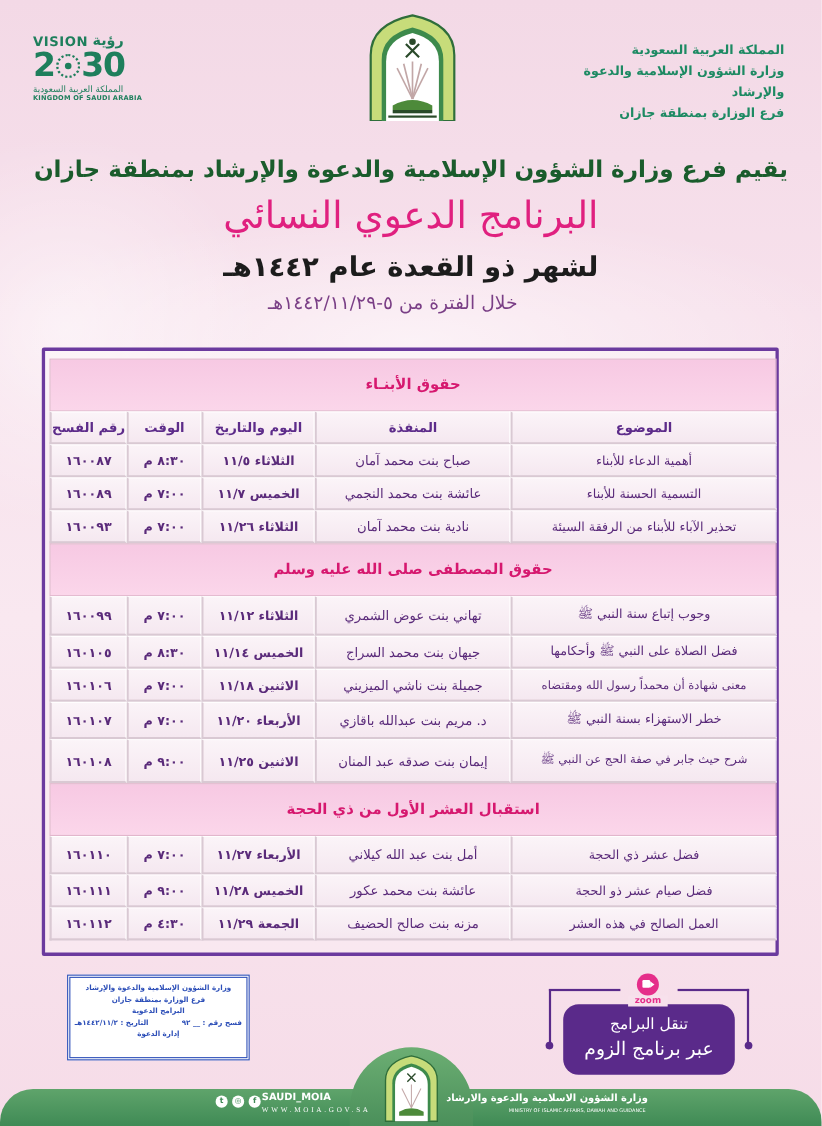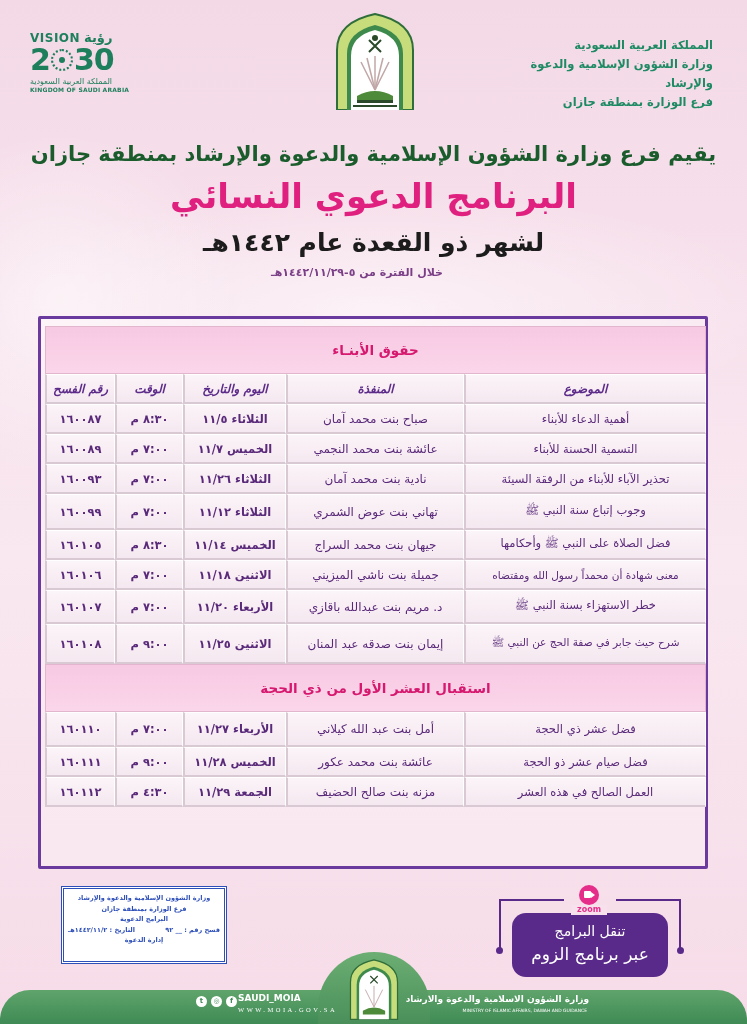--- a/index.html
+++ b/index.html
@@ -44,29 +44,29 @@
     position: absolute; right: 34px; top: 36px; width: 220px; direction: rtl; text-align: right;
     color: #1d8a63; font-weight: bold; font-size: 11.5px; line-height: 19px;
   }
 
   .intro {
     position: absolute; top: 142px; left: 0; width: 747px; text-align: center; direction: rtl;
     color: #1a5c2c; font-size: 21px; font-weight: bold;
   }
   .title {
     position: absolute; top: 176px; left: 0; width: 747px; text-align: center; direction: rtl;
-    color: #e0207f; font-size: 34px; font-weight: bold;
+    color: #e0207f; font-size: 34px; font-weight: normal;
   }
   .subtitle {
     position: absolute; top: 228px; left: 0; width: 747px; text-align: center; direction: rtl;
     color: #1c1c1c; font-size: 25px; font-weight: bold;
   }
   .period {
     position: absolute; top: 266px; left: 0; width: 714px; text-align: center; direction: rtl;
-    color: #7a3f86; font-size: 11px; font-weight: bold;
+    color: #7a3f86; font-size: 17px;
   }
 
   
   .table-frame {
     position: absolute; left: 38px; top: 316px; width: 670px; height: 553px;
     border: 3px solid #6b3a9e; border-radius: 2px;
     background: rgba(255,255,255,0.25);
     padding: 7px 4px 4px 4px;
   }
   table.schedule {
@@ -74,21 +74,21 @@
     table-layout: fixed;
   }
   table.schedule td, table.schedule th {
     border-left: 2px solid #d9c9d3; border-bottom: 2px solid #d9c9d3;
     border-right: 1px solid #fff; border-top: 1px solid #fff;
     text-align: center; vertical-align: middle;
     font-size: 11.5px; color: #5a2a7a; height: 30px;
     background: linear-gradient(180deg, #fbf4f8 0%, #f5e8f0 100%);
     white-space: nowrap; overflow: hidden;
   }
-  table.schedule th { font-weight: bold; color: #5d2c8a; font-size: 12px; font-style: italic; }
+  table.schedule th { font-weight: bold; color: #5d2c8a; font-size: 12px; }
   table.schedule td.topic { font-size: 11.5px; }
   table.schedule td.name { font-size: 12px; }
   table.schedule td.num, table.schedule td.time, table.schedule td.date { font-weight: bold; }
   tr.section td {
     background: linear-gradient(180deg, #f7c9e3 0%, #fbd6ea 100%);
     color: #d6186f; font-weight: bold; font-size: 13.5px; height: 48px;
     border: 1px solid #e2b6cc;
   }
   col.c-topic { width: 242px; }
   col.c-name { width: 178px; }
@@ -248,20 +248,23 @@
         <td class="num">١٦٠٠٨٩</td>
       </tr>
       <tr>
         <td class="topic">تحذير الآباء للأبناء من الرفقة السيئة</td>
         <td class="name">نادية بنت محمد آمان</td>
         <td class="date">الثلاثاء ١١/٢٦</td>
         <td class="time">٧:٠٠ م</td>
         <td class="num">١٦٠٠٩٣</td>
       </tr>
 
+      <tr class="section">
+        <td colspan="5">حقوق المصطفى صلى الله عليه وسلم</td>
+      </tr>
       <tr style="height:34px">
         <td class="topic" style="height:36px">وجوب إتباع سنة النبي ﷺ</td>
         <td class="name">تهاني بنت عوض الشمري</td>
         <td class="date">الثلاثاء ١١/١٢</td>
         <td class="time">٧:٠٠ م</td>
         <td class="num">١٦٠٠٩٩</td>
       </tr>
       <tr>
         <td class="topic" style="height:24px">فضل الصلاة على النبي ﷺ وأحكامها</td>
         <td class="name">جيهان بنت محمد السراج</td>

